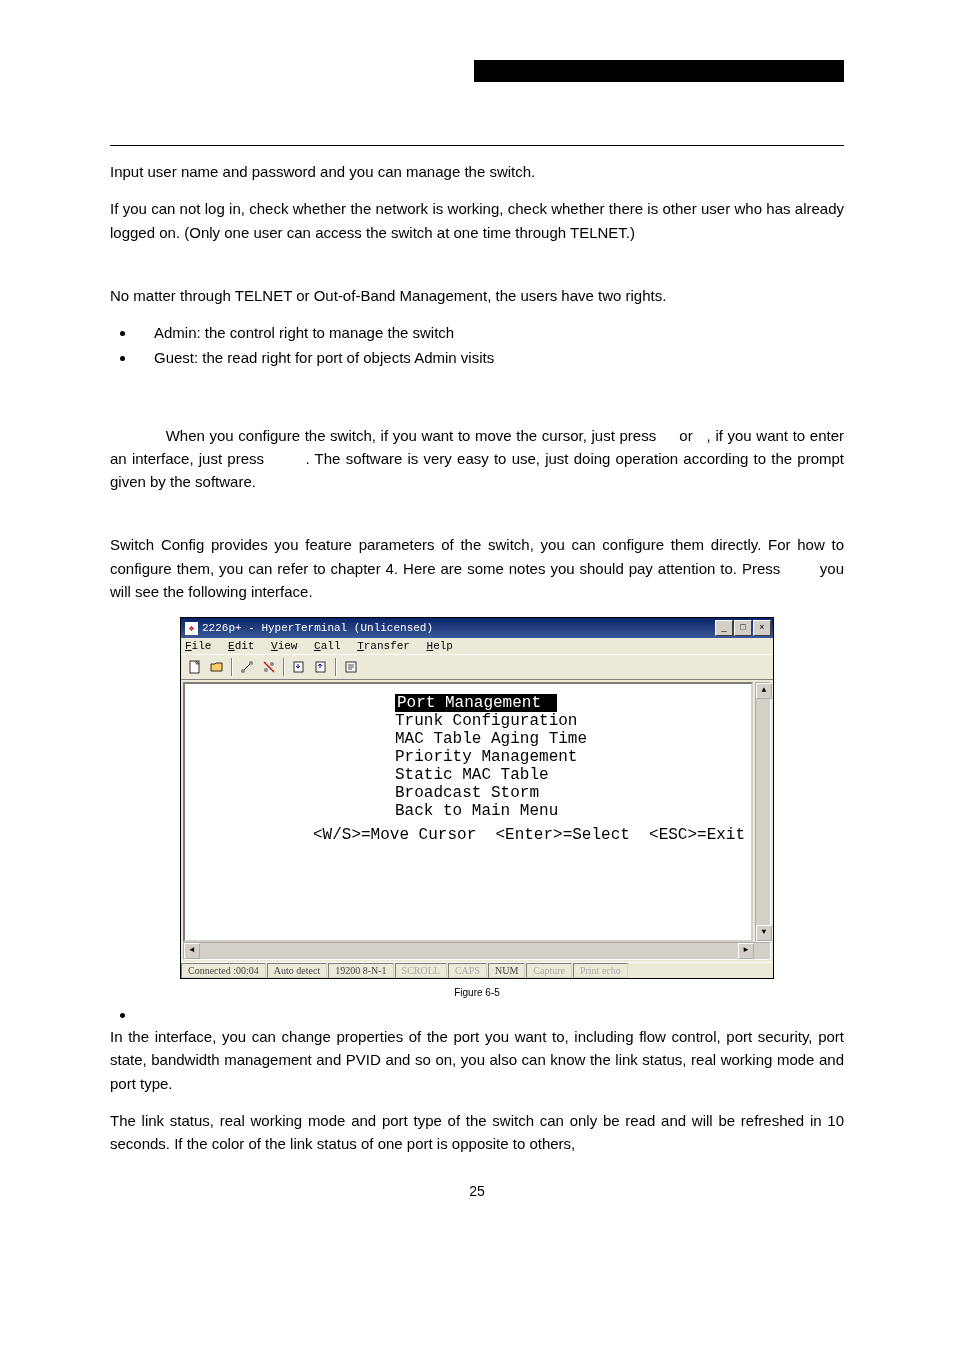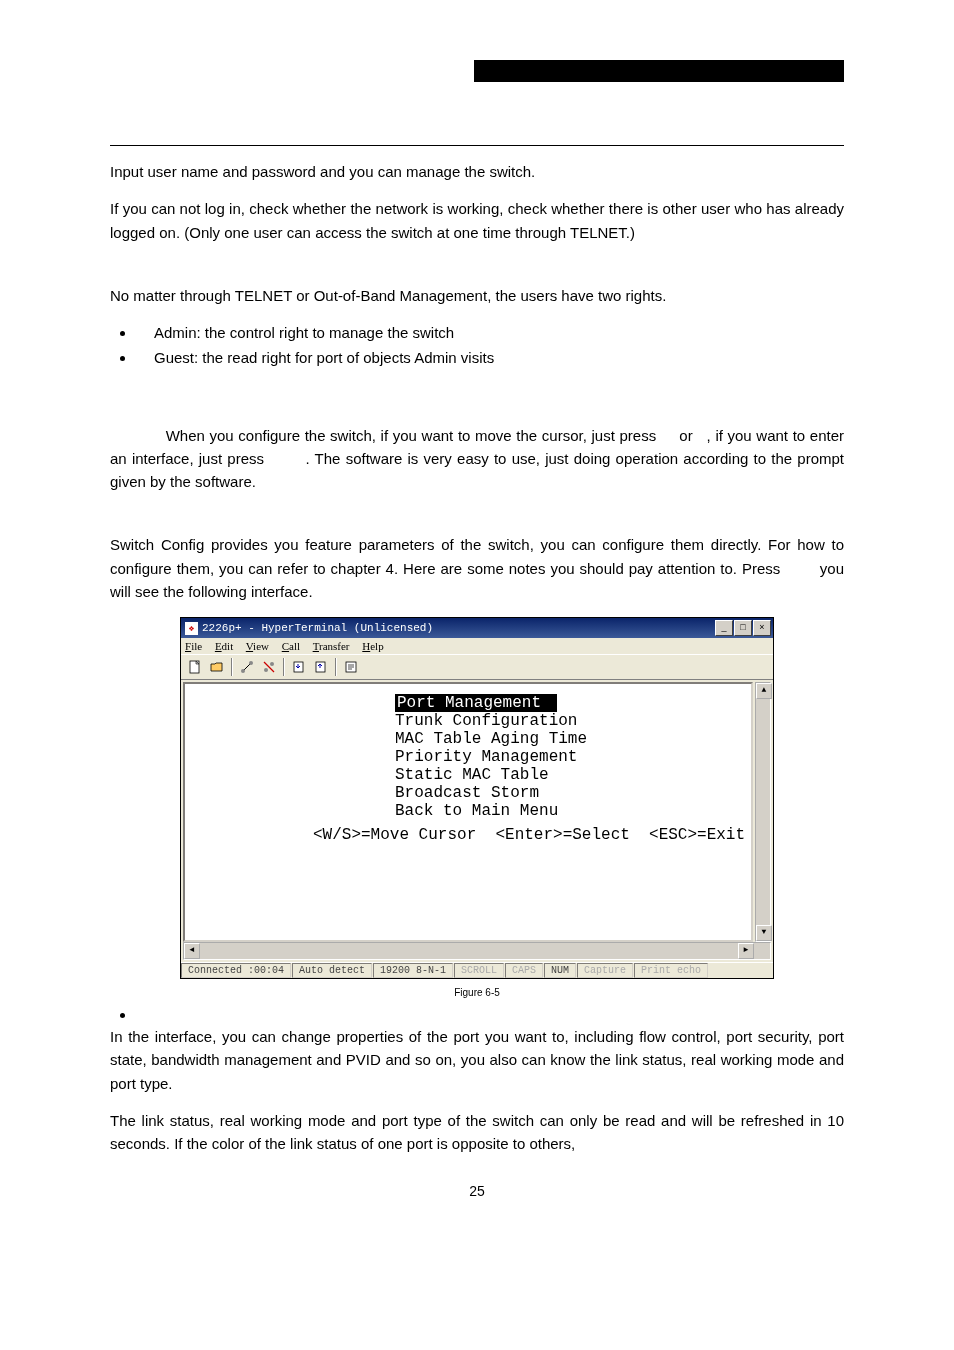--- a/index.html
+++ b/index.html
@@ -10,40 +10,40 @@
 .bullets{list-style:disc;padding-left:26px;margin:0 0 14px 0}
 .bullets li{line-height:1.55;margin-bottom:2px;padding-left:18px}
 .gap{height:40px}
 .gap2{height:26px}
 .screenshot{width:594px;margin:2px auto 0 auto;border:1px solid #000;box-sizing:border-box;background:#ece9d8;font-family:'Lucida Console','Courier New',monospace}
 .titlebar{display:flex;align-items:center;background:linear-gradient(#0a246a,#3b5998);color:#fff;height:20px;font-size:11px;padding-left:4px}
 .titlebar .ticon{width:13px;height:13px;background:#fff;margin-right:4px;display:flex;align-items:center;justify-content:center;font-size:9px;color:#c00}
 .titlebar .tlabel{flex:1}
 .winbtns{display:flex;margin-right:2px}
 .winbtn{width:16px;height:14px;background:#d4d0c8;border:1px solid #fff;border-right-color:#404040;border-bottom-color:#404040;margin-left:1px;font-size:9px;line-height:12px;text-align:center;color:#000;font-family:Arial}
-.menubar{background:#ece9d8;font-size:11px;padding:2px 4px;font-family:Liberation Serif, serif}
+.menubar{background:#ece9d8;font-size:11px;padding:2px 4px;font-family:Liberation Mono, monospace}
 .menubar span{margin-right:10px}
 .menubar span u{text-decoration:underline}
 .toolbar{background:#ece9d8;border-top:1px solid #fff;border-bottom:1px solid #808080;padding:2px 4px;display:flex;align-items:center;gap:2px}
 .tb{width:18px;height:18px;border:1px solid #ece9d8;display:flex;align-items:center;justify-content:center;font-size:10px}
 .tb svg{width:14px;height:14px}
 .sep{width:1px;height:18px;background:#808080;margin:0 2px;border-right:1px solid #fff}
 .term-wrap{background:#ece9d8;padding:2px}
 .term{background:#fff;height:260px;width:calc(100% - 18px);float:left;overflow:hidden;font-size:16px;box-sizing:border-box;border:2px inset #d4d0c8;padding-top:10px}
 .term .row{height:18px;line-height:18px;padding-left:210px;white-space:pre}
 .term .sel{background:#000;color:#fff;padding:0 2px}
 .term .ctr{padding-left:128px;margin-top:6px}
 .vscroll{float:right;width:16px;height:260px;background:#d4d0c8;border:1px inset #fff;box-sizing:border-box;position:relative}
 .vscroll .arr{position:absolute;left:0;width:14px;height:14px;background:#d4d0c8;border:1px outset #fff;font-size:8px;text-align:center;line-height:12px}
 .vscroll .up{top:0}.vscroll .dn{bottom:0}
 .hscroll{clear:both;height:16px;background:#d4d0c8;border:1px inset #fff;position:relative}
 .hscroll .arr{position:absolute;top:0;width:14px;height:14px;background:#d4d0c8;border:1px outset #fff;font-size:8px;text-align:center;line-height:12px}
 .hscroll .lf{left:0}.hscroll .rt{right:16px}
 .hscroll .grip{position:absolute;right:0;top:0;width:14px;height:14px;background:#d4d0c8}
-.status{clear:both;display:flex;font-size:10px;font-family:Liberation Mono, monospace;background:#ece9d8;border-top:1px solid #fff}
+.status{clear:both;display:flex;font-size:10px;font-family:Liberation Serif, serif;background:#ece9d8;border-top:1px solid #fff}
 .status .cell{border:1px inset #d4d0c8;padding:1px 6px;margin-right:1px;color:#444}
 .status .cell.dis{color:#aaa}
 .caption{text-align:center;margin:8px 0 8px 0;font-size:10px}
 .single-bullet{list-style:disc;padding-left:26px;margin:0 0 2px 0}
 .pgnum{text-align:center;margin-top:28px;font-size:14px}
 .clearfix::after{content:"";display:table;clear:both}
 </style>
 </head>
 <body>
 <div class="page">

